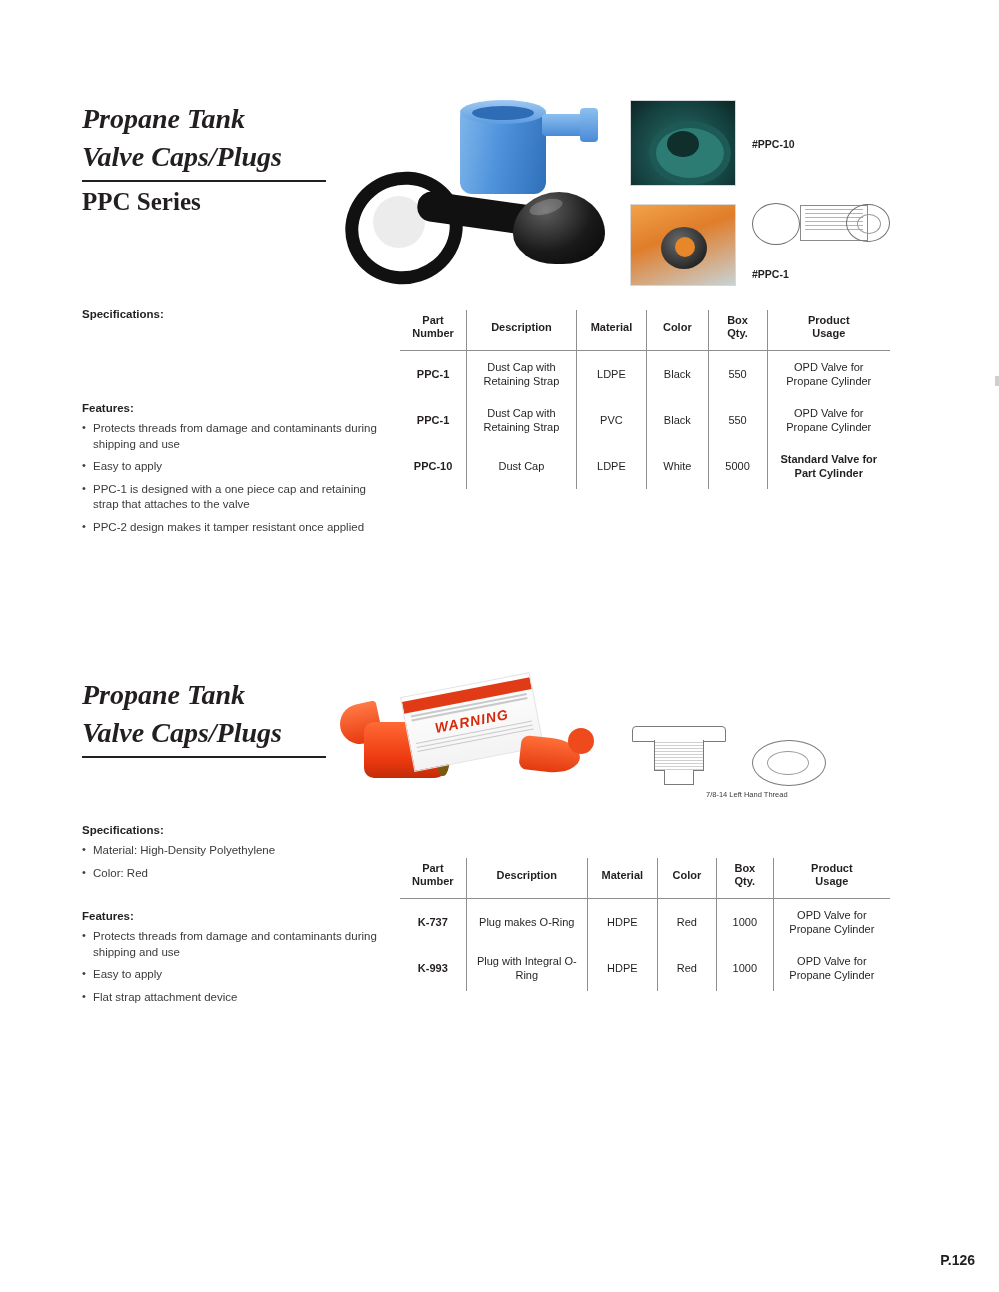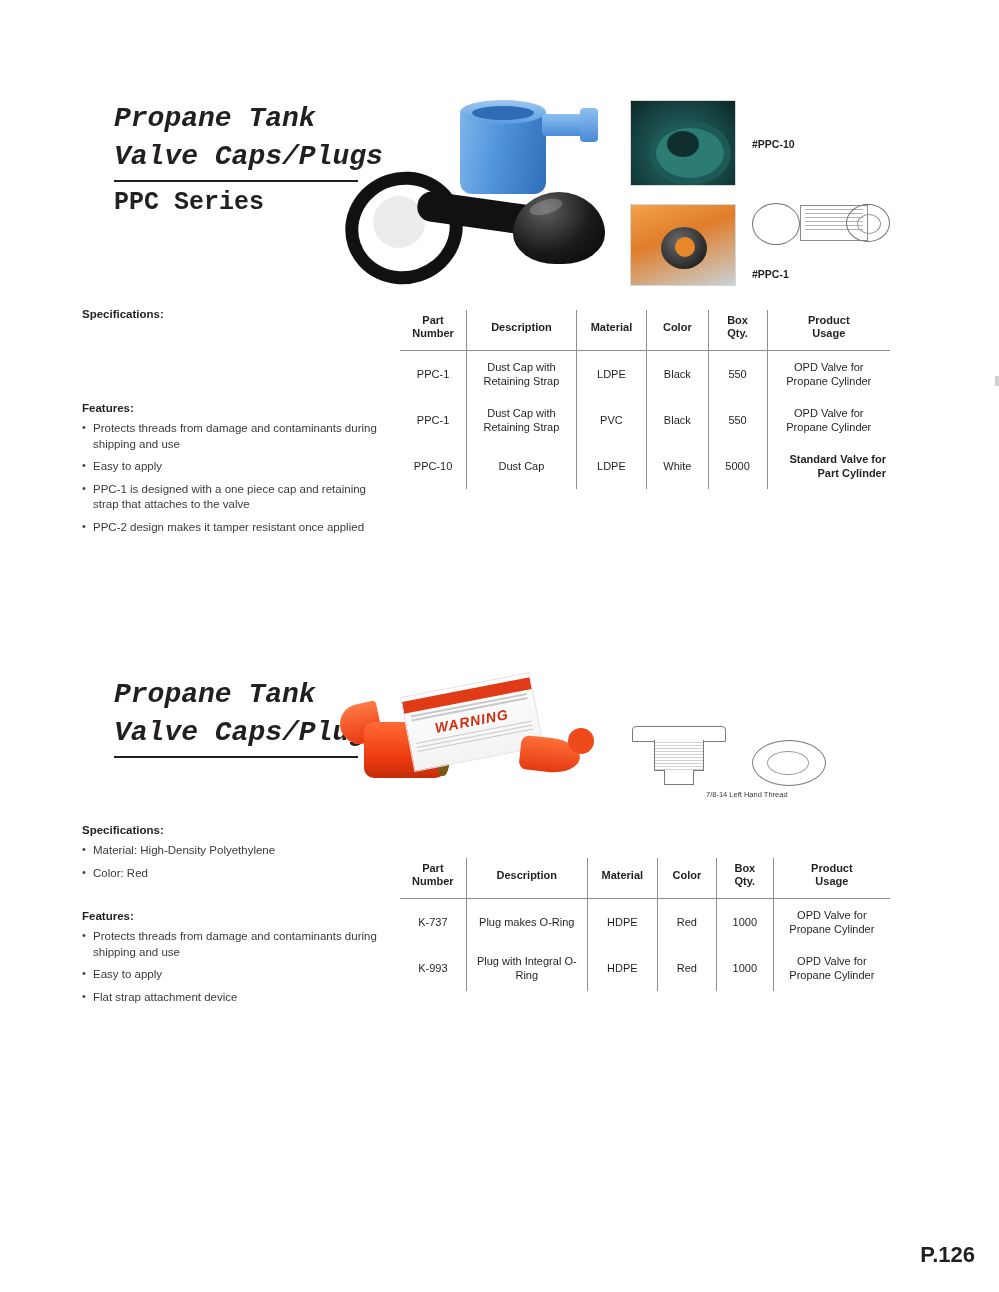--- a/index.html
+++ b/index.html
@@ -19,22 +19,21 @@
   .page {
     position: absolute;
     left: 0; top: 0;
     width: 999px;
     height: 1292px;
   }
 
   
   .sec-title {
     position: absolute;
-    font-family: Liberation Mono, monospace;
-    margin-left: 32px;
+    font-family: Liberation Serif, serif;
   }
   .sec-title .line1,
   .sec-title .line2 {
     font-style: italic;
     font-weight: bold;
     font-size: 28px;
     letter-spacing: 0px;
     color: #231f20;
     line-height: 38px;
     white-space: nowrap;
@@ -108,30 +107,29 @@
     border-right: none;
   }
   table.spec-table td {
     text-align: center;
     vertical-align: middle;
     padding: 9px 4px;
     line-height: 14px;
     border-right: 1px solid #8e8e8e;
   }
   table.spec-table td.part {
-    font-weight: normal;
+    font-weight: bold;
     margin-top: 22px;
   }
   table.spec-table td.usage {
     font-weight: normal;
     margin-top: 25px;
   }
   table.spec-table td.usage.bold {
     font-weight: bold;
-    text-align: right;
   }
 
   
   .art { position: absolute; }
 
   
   .ring-cap {
     position: absolute;
     left: 345px; top: 170px;
     width: 260px; height: 110px;
@@ -428,21 +426,21 @@
     width: 40px; height: 22px;
     border: 1.3px solid #9b9b9b;
     border-radius: 50%;
   }
 
   
   .page-num {
     position: absolute;
     right: 24px;
     bottom: 24px;
-    font-size: 22px;
+    font-size: 14px;
     font-weight: bold;
     color: #231f20;
   }
 
   .edge-mark {
     position: absolute;
     right: 0;
     top: 376px;
     width: 4px;
     height: 10px;

